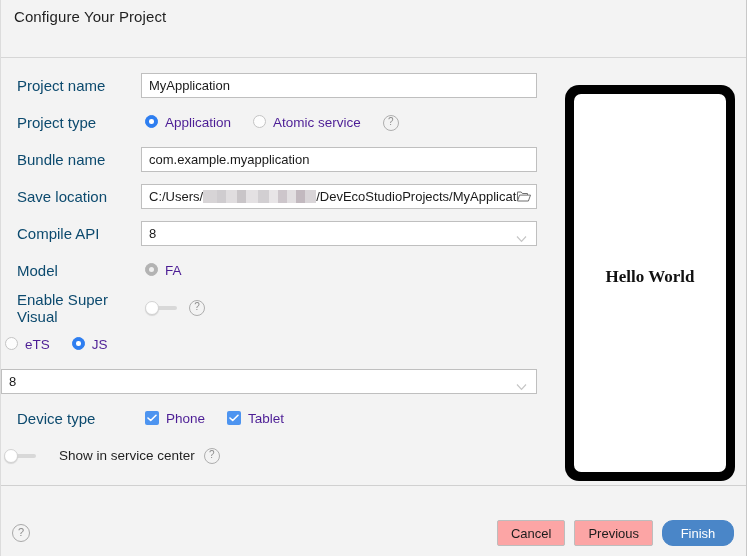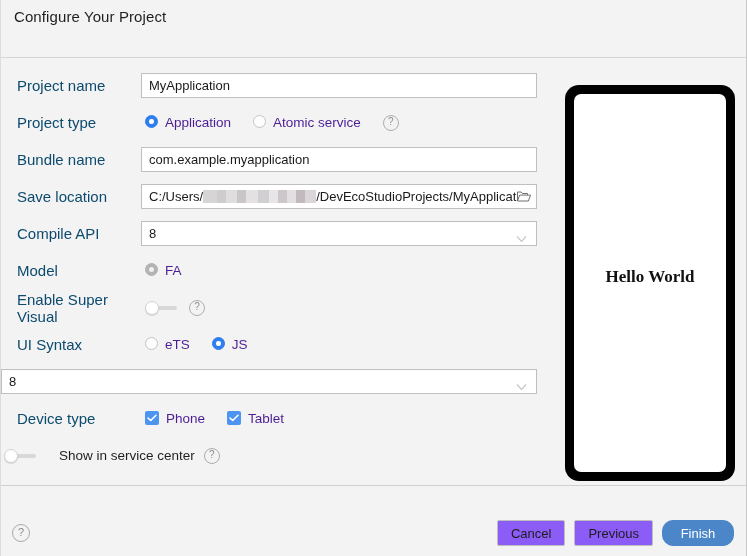--- a/index.html
+++ b/index.html
@@ -297,21 +297,21 @@
     text-align: center;
   }
   .footer-spacer { flex: 1 1 auto; }
   .btn {
     height: 26px;
     min-width: 68px;
     padding: 0 13px;
     margin-left: 9px;
     font-size: 13px;
     border: 1px solid #bdbdbd;
-    background: #8b5cf6;
+    background: #fca5a5;
     color: #1c1c1c;
     border-radius: 2px;
     display: flex;
     align-items: center;
     justify-content: center;
     box-sizing: border-box;
   }
   .btn.primary {
     background: #4a86c8;
     border-color: #4a86c8;
@@ -410,21 +410,20 @@
         <div class="field opts">
           <span class="toggle">
             <span class="track"></span>
             <span class="knob"></span>
           </span>
           <span class="help-icon">?</span>
         </div>
       </div>
 
       <div class="row">
-        <div class="row-label">UI Syntax</div>
         <div class="field opts">
           <div class="opt">
             <span class="radio off"></span>
             <span>eTS</span>
           </div>
           <div class="opt">
             <span class="radio on"></span>
             <span>JS</span>
           </div>
         </div>

